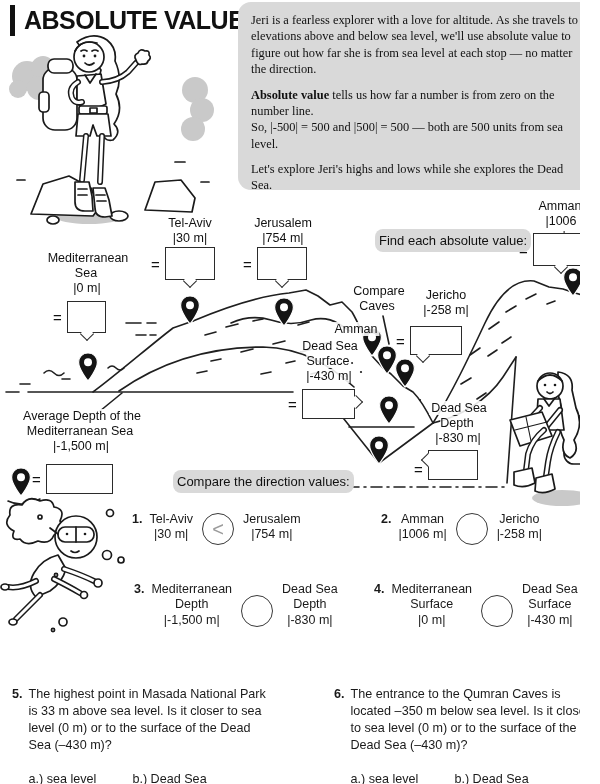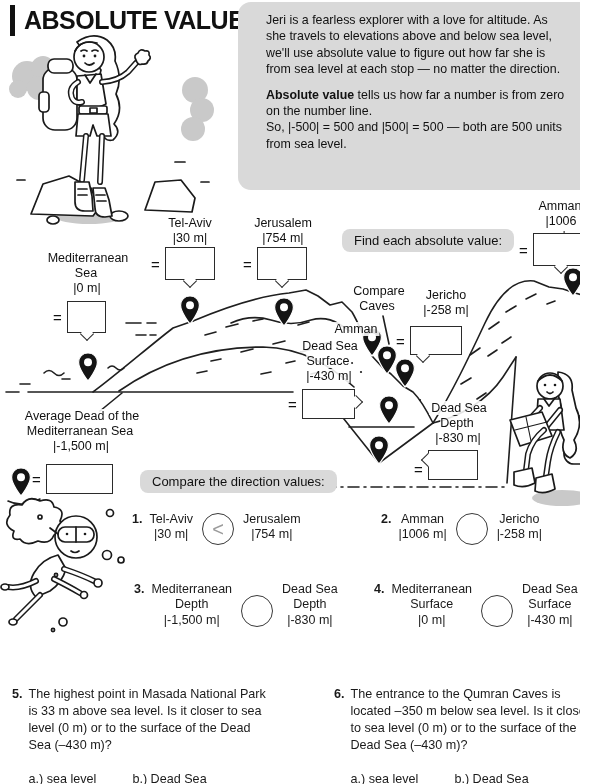--- a/index.html
+++ b/index.html
@@ -7,22 +7,22 @@
   #page { position:relative; width:580px; height:784px; background:#fff; overflow:hidden; }
   .abs { position:absolute; }
 
   
   .titlerow { position:absolute; display:flex; align-items:center; gap:9px; }
   .tbar { display:inline-block; width:5px; height:31px; background:#111; }
   .ttext { font-size:25px; font-weight:bold; letter-spacing:-0.5px; white-space:nowrap; color:#111; }
 
   
   .intro { position:absolute; left:238px; top:2px; width:358px; height:188px;
-           background:#d9d9d9; border-radius:13px; padding:10px 28px;
-           font-size:12.4px; line-height:1.32; color:#111; }
+           background:#d9d9d9; border-radius:13px; padding:10px 13px;
+           font-size:12.4px; line-height:1.32; color:#111;font-family:Liberation Serif, serif; }
   .intro p { margin-bottom:9px; }
 
   
   .lbl { position:absolute; transform:translateX(-50%); text-align:center;
          font-size:12.5px; line-height:1.18; color:#111; white-space:pre-line; }
   .bgl { background:rgba(255,255,255,.88); padding:0 2px; }
 
   
   .abox { position:absolute; background:#fff; border:1.8px solid #2b2b2b; }
   .eq   { position:absolute; left:-15px; top:50%; transform:translateY(-50%);
@@ -30,22 +30,22 @@
   .tail { position:absolute; width:10px; height:10px; background:#fff; }
   .tail-b  { left:50%; bottom:-6.5px; transform:translateX(-50%) rotate(45deg);
              border-right:1.8px solid #2b2b2b; border-bottom:1.8px solid #2b2b2b; }
   .tail-bl { left:7px; bottom:-6.5px; transform:rotate(45deg);
              border-right:1.8px solid #2b2b2b; border-bottom:1.8px solid #2b2b2b; }
   .tail-r  { right:-6.5px; top:7px; transform:rotate(45deg);
              border-top:1.8px solid #2b2b2b; border-right:1.8px solid #2b2b2b; }
   .tail-l  { left:-6.5px; top:4px; transform:rotate(45deg);
              border-bottom:1.8px solid #2b2b2b; border-left:1.8px solid #2b2b2b; }
 
-  .badge { position:absolute; background:#d9d9d9; border-radius:8px; padding:4px 12px;
-           font-size:13px; color:#111; white-space:nowrap; }
+  .badge { position:absolute; background:#d9d9d9; border-radius:8px; padding:4px 4px;
+           font-size:13px; color:#111; white-space:nowrap;margin-left:33px; }
 
   .pin { position:absolute; width:22px; height:30px; }
 
   
   .citem { position:absolute; display:flex; align-items:flex-start; gap:9px;
            font-size:12.5px; line-height:1.22; text-align:center; }
   .cnum  { font-weight:bold; margin-right:-2px; }
   .cpart { display:flex; flex-direction:column; align-items:center; white-space:pre-line; }
   .ccircle { width:32px; height:32px; border:1.7px solid #3a3a3a; border-radius:50%;
              flex:none; display:flex; align-items:center; justify-content:center;
@@ -64,20 +64,21 @@
 
   <div class="titlerow" style="left:10px;top:5px">
     <span class="tbar"></span>
     <span class="ttext">ABSOLUTE VALUE</span>
     <span class="tbar"></span>
   </div>
 
   <div class="intro">
     <p>Jeri is a fearless explorer with a love for altitude.  As she travels to elevations above and below sea level, we'll use absolute value to figure out how far she is from sea level at each stop — no matter the direction.</p>
     <p><b>Absolute value</b><span> tells us how far a number is from zero on the number line.</span><br><span>So, |-500| = 500 and |500| = 500 — both are 500 units from sea level.</span></p>
+    <p>Let's explore Jeri's highs and lows while she explores the Dead Sea.</p>
   </div>
 
   <svg class="abs" style="left:5px;top:30px" width="212" height="200" viewBox="0 0 212 200">
     <g fill="#c9c9c9" stroke="none">
       <circle cx="22" cy="46" r="15"></circle>
         <circle cx="38" cy="38" r="12"></circle>
         <circle cx="34" cy="58" r="12"></circle>
         <circle cx="13" cy="59" r="9"></circle>
       <circle cx="190" cy="60" r="13"></circle>
         <circle cx="197" cy="80" r="12"></circle>
@@ -220,21 +221,21 @@
   <div class="lbl" style="left:283px;top:216px"><span class="bgl">Jerusalem</span><br><span class="bgl">|754 m|</span></div>
   <div class="lbl" style="left:560px;top:199px"><span class="bgl">Amman</span><br><span class="bgl">|1006 m|</span></div>
   <div class="lbl" style="left:378px;top:284px"><span class="bgl">Compare
 Caves</span></div>
   <div class="lbl" style="left:446px;top:288px"><span class="bgl">Jericho</span><br><span class="bgl">|-258 m|</span></div>
   <div class="lbl" style="left:356px;top:322px"><span class="bgl">Amman</span></div>
   <div class="lbl" style="left:329px;top:339px"><span class="bgl">Dead Sea
 Surface</span><br><span class="bgl">|-430 m|</span></div>
   <div class="lbl" style="left:458px;top:401px"><span class="bgl">Dead Sea
 Depth</span><br><span class="bgl">|-830 m|</span></div>
-  <div class="lbl" style="left:81px;top:409px"><span class="bgl">Average Dead of the
+  <div class="lbl" style="left:81px;top:409px"><span class="bgl">Average Depth of the
 Mediterranean Sea</span><br><span class="bgl">|-1,500 m|</span></div>
 
   <div class="abox" style="left:67px;top:301px;width:39px;height:32px">
       <span class="eq">=</span>
       <span class="tail tail-b"></span>
     </div>
   <div class="abox" style="left:165px;top:247px;width:50px;height:33px">
       <span class="eq">=</span>
       <span class="tail tail-b"></span>
     </div>

